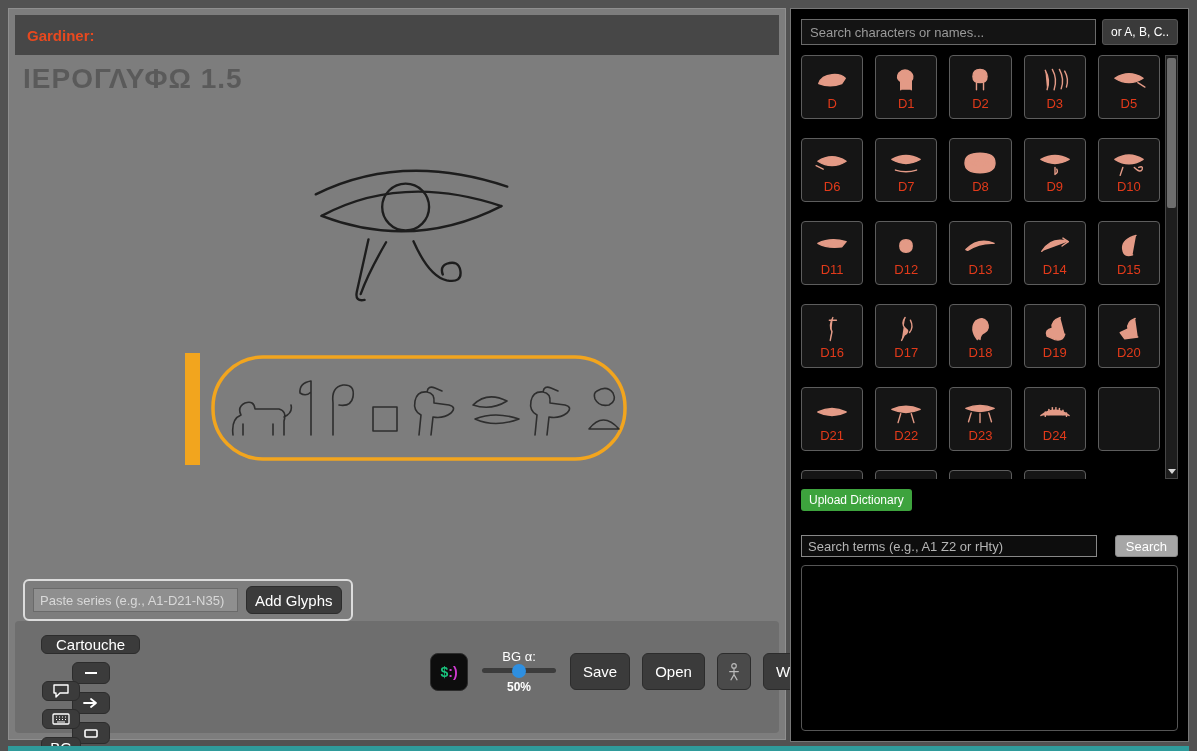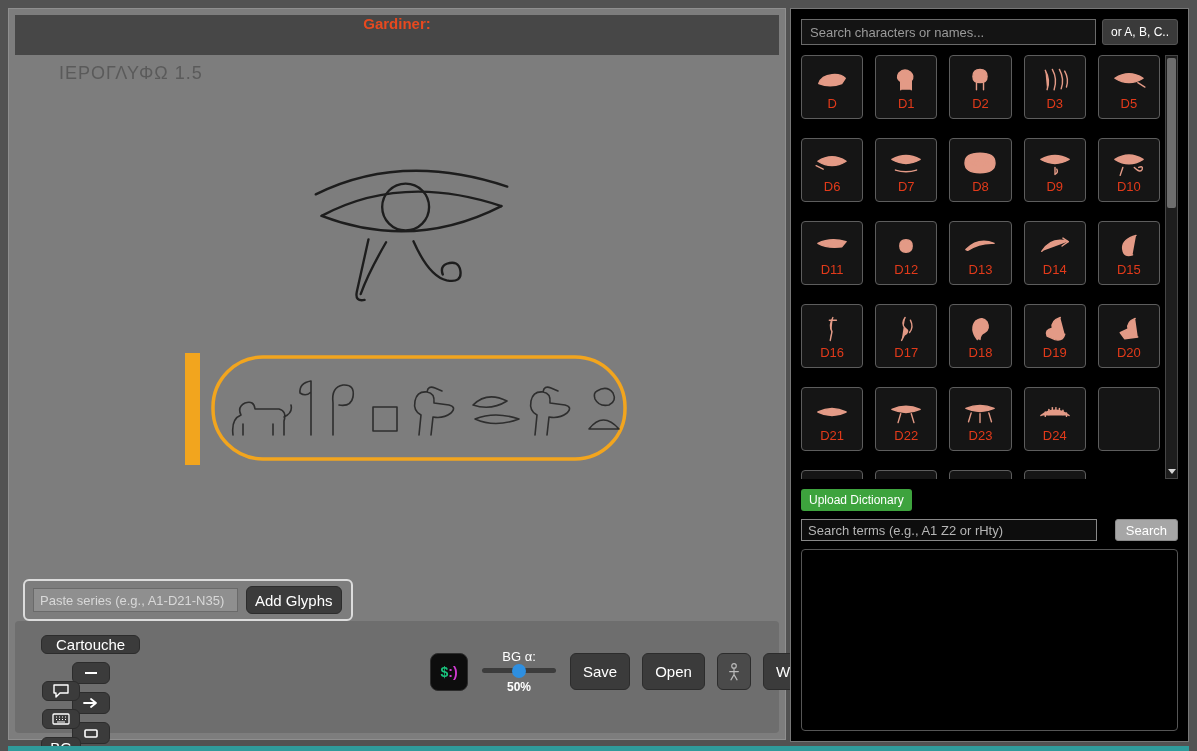--- a/index.html
+++ b/index.html
@@ -20,30 +20,29 @@
   .stage{position:absolute;inset:0;}
 
   
   .left-panel{
     position:absolute;left:8px;top:8px;width:778px;height:732px;
     background:#7d7d7d;border:1px solid #8f8f8f;box-sizing:border-box;
   }
   .gardiner-bar{
     position:absolute;left:6px;right:6px;top:6px;height:40px;
     background:#474747;display:flex;align-items:center;gap:10px;
-    padding:0 12px;box-sizing:border-box;font-size:15px;color:#dedede;flex-direction:column;
+    padding:0 12px;box-sizing:border-box;font-size:15px;color:#dedede;
   }
   .g-label{color:var(--gardiner-orange);font-weight:bold;}
   .g-seq{white-space:nowrap;overflow:hidden;}
 
   .watermark{
     position:absolute;left:14px;top:54px;
-    font-size:18px;font-weight:normal;letter-spacing:1px;
+    font-size:28px;font-weight:bold;letter-spacing:1px;
     color:rgba(62,62,62,0.55);
-    margin-left:36px;
   }
   .eye-svg{position:absolute;left:295px;top:130px;width:215px;height:185px;}
   .eye-svg path, .eye-svg circle{stroke:#1d1d1d;stroke-width:2.4;fill:none;stroke-linecap:round;}
   .cartouche-svg{position:absolute;left:172px;top:338px;width:465px;height:125px;}
   .cartouche-svg .bar{fill:var(--accent-orange);stroke:none;}
   .cartouche-svg .outline{stroke:var(--accent-orange);stroke-width:3.5;fill:none;}
   .cartouche-svg .inner{stroke:#2e2e2e;stroke-width:1.6;fill:none;stroke-linecap:round;stroke-linejoin:round;}
 
   .paste-box{
     position:absolute;left:14px;top:570px;width:330px;height:42px;
@@ -126,21 +125,21 @@
     border-left:4px solid transparent;border-right:4px solid transparent;
     border-top:5px solid #d8d8d8;
   }
 
   .upload{
     margin-top:10px;align-self:flex-start;flex:0 0 auto;
     background:var(--upload-green);color:#fff;border:none;border-radius:3px;
     font-size:12px;padding:4px 8px;cursor:pointer;
     font-family:"Liberation Sans", sans-serif;
   }
-  .dict-row{margin-top:8px;display:flex;gap:18px;height:22px;flex:0 0 auto;}
+  .dict-row{margin-top:24px;display:flex;gap:18px;height:22px;flex:0 0 auto;}
   .dict-row input{
     flex:1;background:#0d0d0d;border:1px solid #888;color:#ccc;font-size:13px;
     padding:0 6px;box-sizing:border-box;font-family:"Liberation Sans", sans-serif;
   }
   .dict-row input::placeholder{color:#b5b5b5;}
   .btn-dict-search{background:#a6a6a6;border:1px solid #8a8a8a;color:#fff;font-size:13px;padding:0 10px;border-radius:3px;}
   .results{margin-top:8px;flex:1;background:#000;border:1px solid #555;border-radius:4px;}
 
   .bottom-edge{position:absolute;left:8px;width:1181px;height:5px;bottom:0;background:#2f9b9b;}
 </style>

